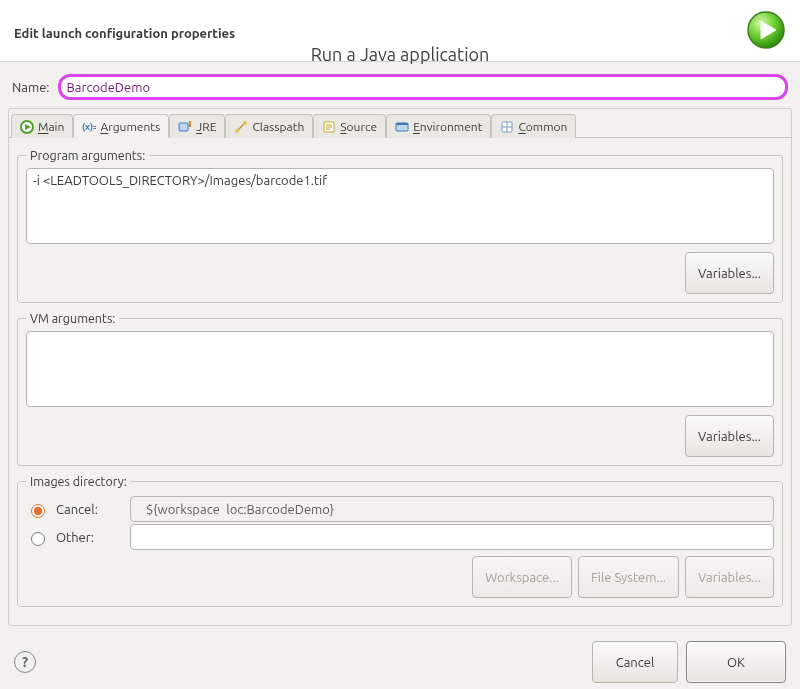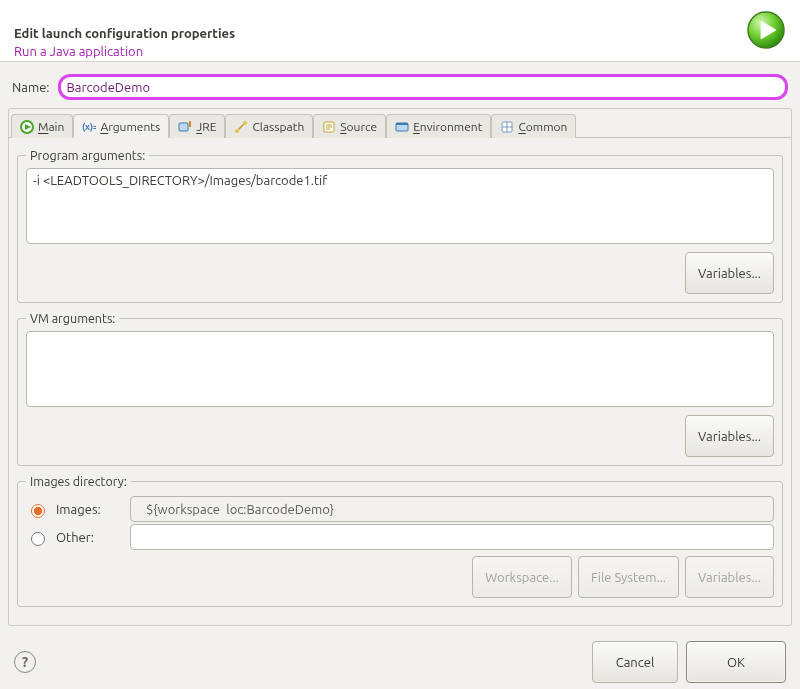--- a/index.html
+++ b/index.html
@@ -13,21 +13,21 @@
     overflow: hidden;
   }
   .header {
     position: relative;
     padding: 26px 14px 8px 14px;
     border-bottom: 1px solid #d6d4cf;
     background: #fff;
     height: 62px;
   }
   .header-title { font-weight: bold; font-size: 13px; }
-  .header-sub   { margin-top: 4px; font-size: 13px; color: #a21caf; }
+  .header-sub   { margin-top: 4px; font-size: 18px; color: #404040; text-align: center; }
   .run-icon {
     position: absolute; right: 14px; top: 10px;
     width: 40px; height: 40px;
   }
   .run-icon svg { width: 40px; height: 40px; display:block; }
 
   .body {
     padding: 10px 8px 0 8px;
   }
 
@@ -305,21 +305,21 @@
         <div class="row-right">
           <button class="btn">Variables...</button>
         </div>
       </fieldset>
 
       <fieldset class="group">
         <legend>Images directory:</legend>
 
         <div class="wd-row">
           <input type="radio" name="wd" checked="" style="">
-          <label>Images:</label>
+          <label>Cancel:</label>
           <input class="text" type="text" readonly="" value="${workspace_loc:BarcodeDemo}" style="">
         </div>
 
         <div class="wd-row">
           <input type="radio" name="wd" style="">
           <label>Other:</label>
           <input class="text" type="text" value="" style="">
         </div>
 
         <div class="row-right">

